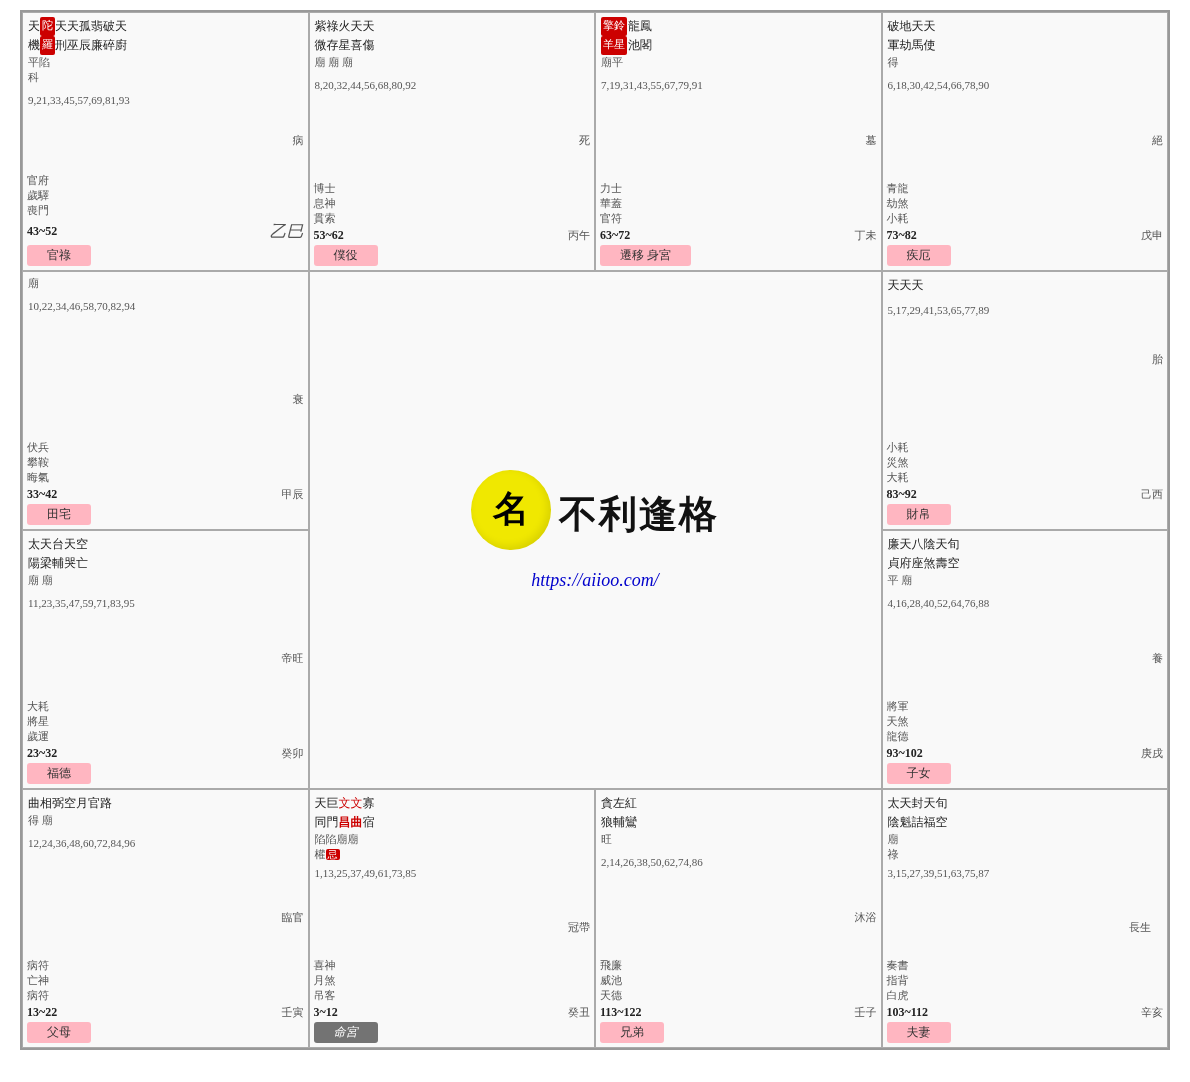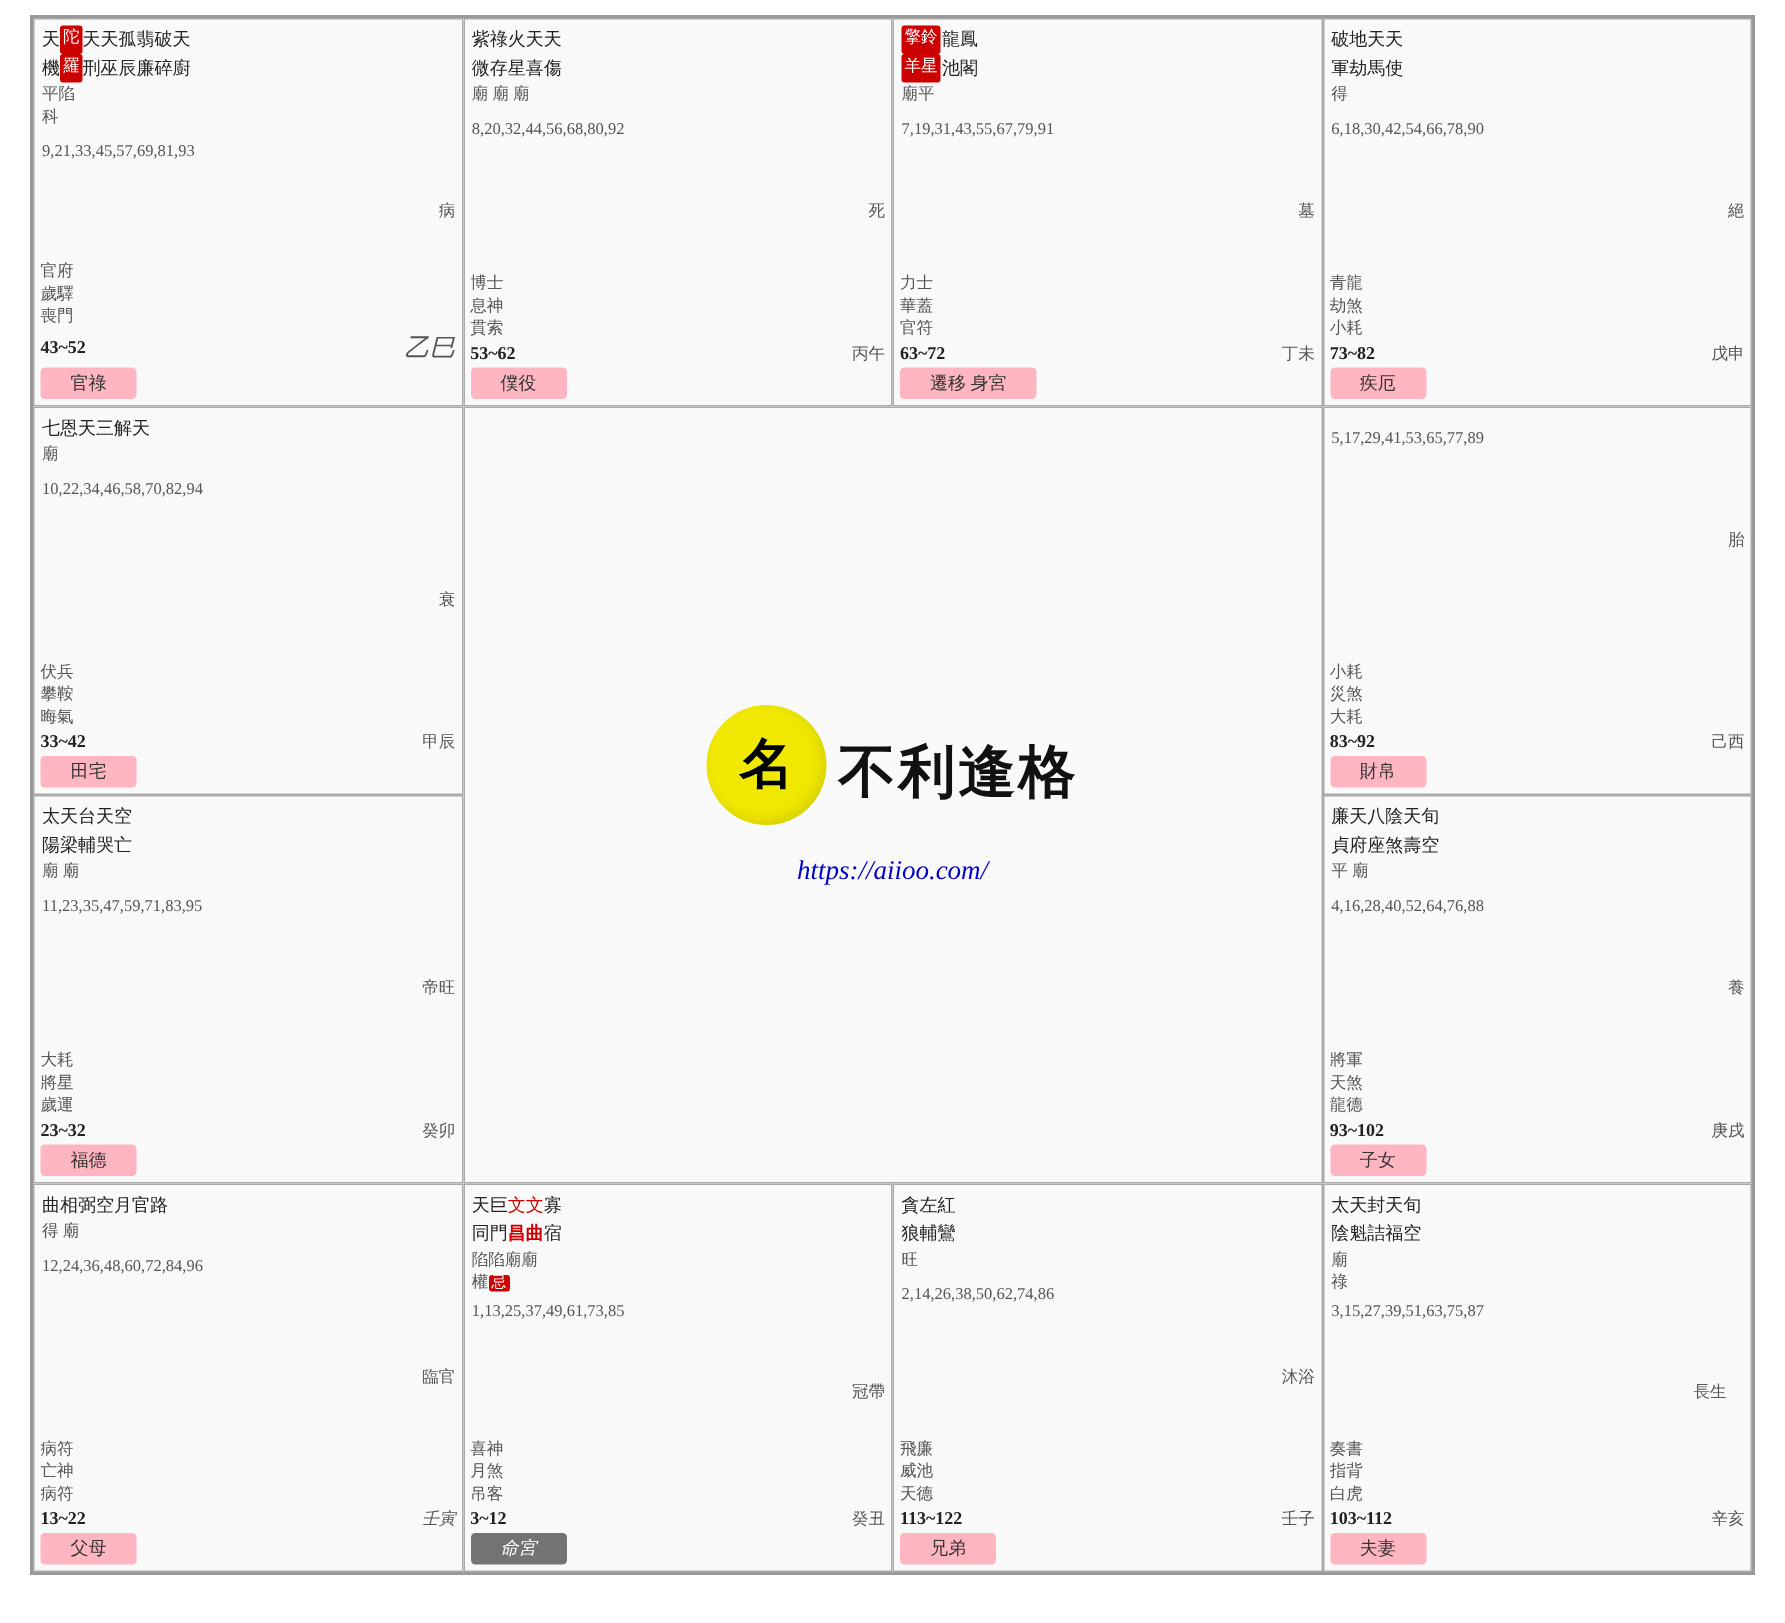--- a/index.html
+++ b/index.html
@@ -209,21 +209,20 @@
         <span class="age-range">73~82</span>
         <span style="font-size:11px;color:#555;margin-left:auto;">戊申</span>
       </div>
       <div style="margin-top:2px;">
         <span class="palace-badge pink">疾厄</span>
       </div>
     </div>
   </div>
 
   <div class="cell" style="grid-column:1;grid-row:2;">
-    <div class="cell-row1">七恩天三解天</div>
     <div class="status-text">廟</div>
     <div style="margin-top:8px;">
       <span class="number-row">10,22,34,46,58,70,82,94</span>
       <span class="side-label" style="top:120px;right:4px;">衰</span>
     </div>
     <div class="bottom-section">
       <div class="aux-labels">伏兵<br>攀鞍<br>晦氣</div>
       <div class="age-row">
         <span class="age-range">33~42</span>
         <span style="font-size:11px;color:#555;margin-left:auto;">甲辰</span>
@@ -238,20 +237,21 @@
     <div style="display:flex;align-items:center;justify-content:center;gap:8px;">
       <div class="center-logo">
         <span>名</span>
       </div>
       <span class="center-title">不利逢格</span>
     </div>
     <div class="center-url">https://aiioo.com/</div>
   </div>
 
   <div class="cell" style="grid-column:4;grid-row:2;">
+    <div class="cell-row1">天天天</div>
     <div style="margin-top:8px;">
       <span class="number-row">5,17,29,41,53,65,77,89</span>
       <span class="side-label" style="top:80px;right:4px;">胎</span>
     </div>
     <div class="bottom-section">
       <div class="aux-labels">小耗<br>災煞<br>大耗</div>
       <div class="age-row">
         <span class="age-range">83~92</span>
         <span style="font-size:11px;color:#555;margin-left:auto;">己西</span>
       </div>
@@ -305,21 +305,21 @@
     <div class="cell-row1">曲相弼空月官路</div>
     <div class="status-text">得 廟</div>
     <div style="margin-top:8px;">
       <span class="number-row">12,24,36,48,60,72,84,96</span>
       <span class="side-label" style="top:120px;right:4px;">臨官</span>
     </div>
     <div class="bottom-section">
       <div class="aux-labels">病符<br>亡神<br>病符</div>
       <div class="age-row">
         <span class="age-range">13~22</span>
-        <span style="font-size:11px;color:#555;margin-left:auto;font-style:italic;">壬寅</span>
+        <span style="font-size:11px;color:#555;margin-left:auto;">壬寅</span>
       </div>
       <div style="margin-top:2px;">
         <span class="palace-badge pink">父母</span>
       </div>
     </div>
   </div>
 
   <div class="cell" style="grid-column:2;grid-row:4;">
     <div class="cell-row1">
       天巨<span style="color:#cc0000;">文文</span>寡

